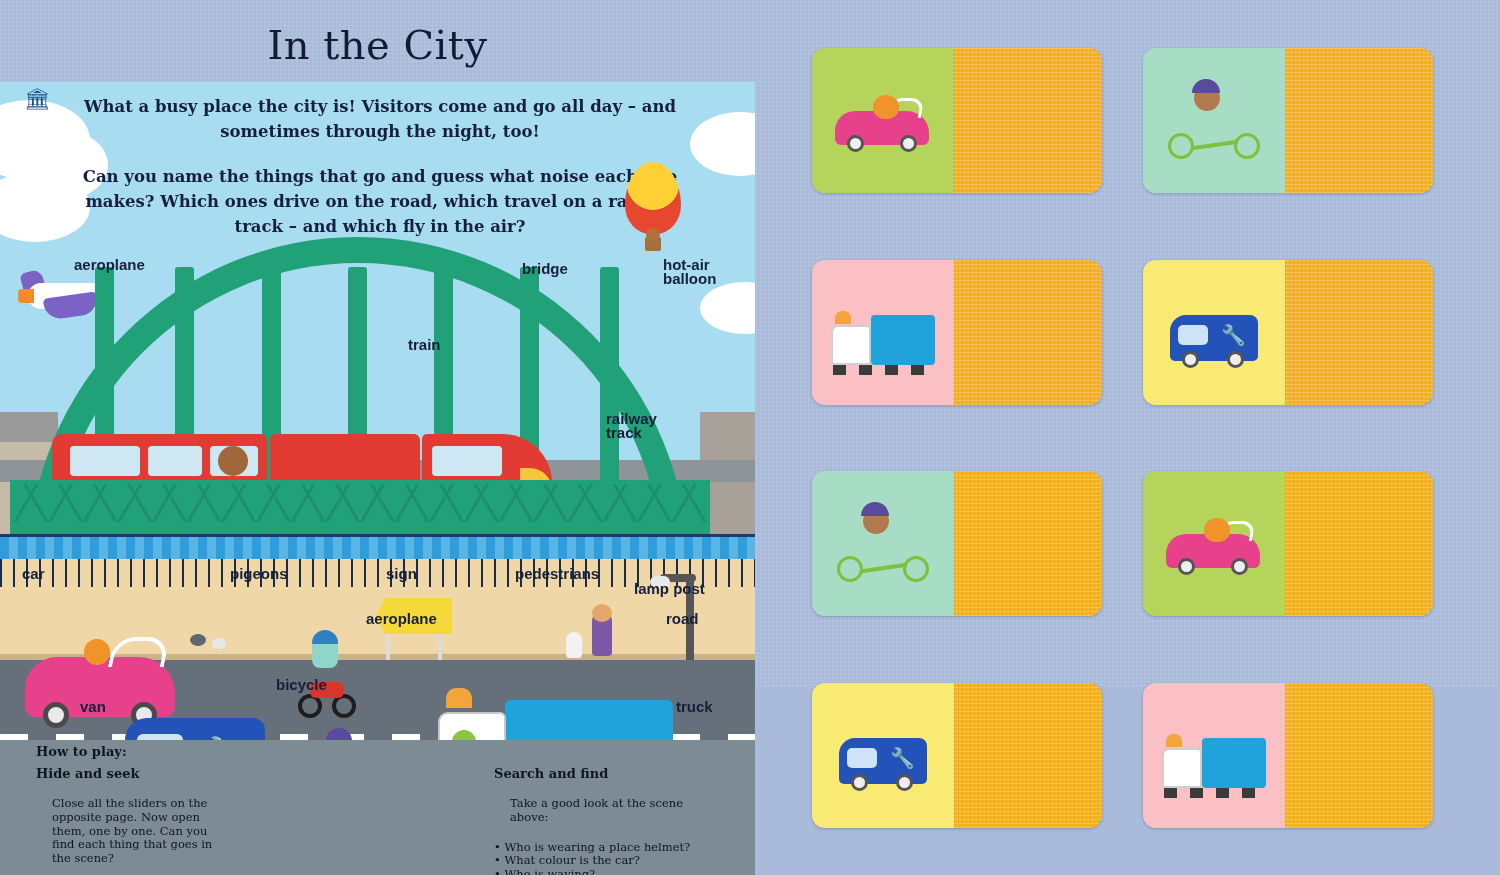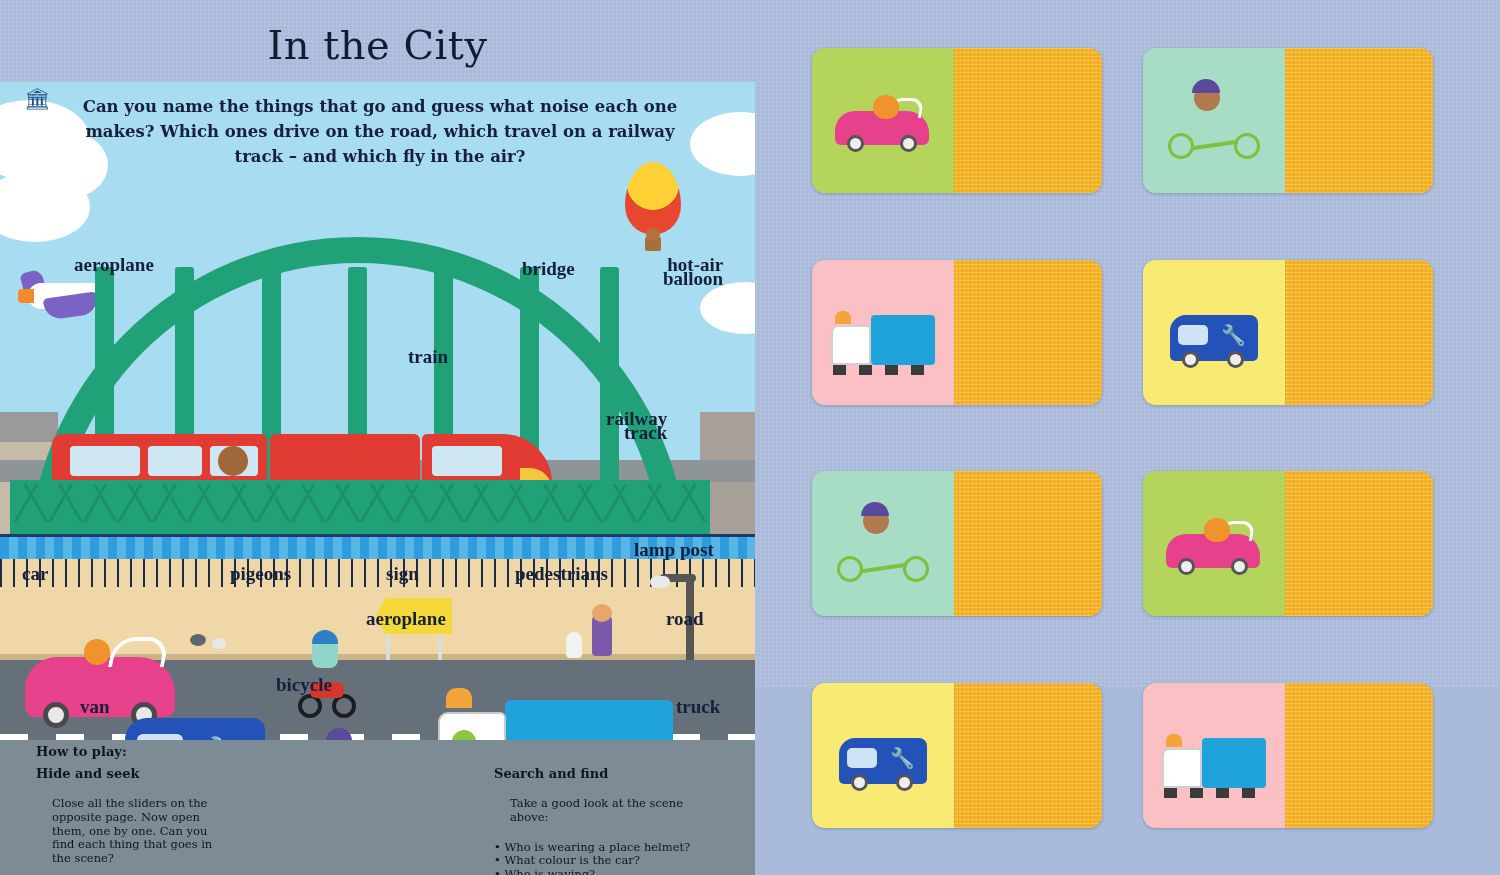--- a/index.html
+++ b/index.html
@@ -30,22 +30,22 @@
   .scene{position:absolute;left:0;top:82px;width:755px;height:658px;overflow:hidden;
          background:#a8dcf0;}
   .sky{position:absolute;left:0;top:0;width:755px;height:460px;background:#a8dcf0;}
   .cloud{position:absolute;background:#fff;border-radius:50%;}
   .intro{position:absolute;left:60px;top:12px;width:640px;text-align:center;
      font-size:16.5px;line-height:25px;color:#16203c;
      font-family:"DejaVu Serif",serif;font-weight:600;}
   .intro p{margin:0 0 20px 0;}
 
   
-  .lbl{position:absolute;font-size:19px;color:#15203a;font-weight:700;
-       font-family:Liberation Serif, serif;line-height:14px;text-align:right;}
+  .lbl{position:absolute;font-size:15px;color:#15203a;font-weight:700;
+       font-family:Liberation Sans, sans-serif;line-height:14px;text-align:left;}
 
   
   .riverwall{position:absolute;left:0;top:378px;width:755px;height:22px;background:#8f9499;}
   .river{position:absolute;left:0;top:455px;width:755px;height:22px;
          background:repeating-linear-gradient(90deg,#2f9ddb 0 9px,#57b6e6 9px 18px);}
   .rail-top{position:absolute;left:0;top:452px;width:755px;height:4px;background:#1b3c6b;}
   .pavement{position:absolute;left:0;top:477px;width:755px;height:100px;background:#f0d7a8;}
   .pav-rail{position:absolute;left:0;top:477px;width:755px;height:28px;
             background:repeating-linear-gradient(90deg,#1d2b45 0 2px,rgba(0,0,0,0) 2px 13px);}
   .kerb{position:absolute;left:0;top:572px;width:755px;height:6px;background:#cbb388;}
@@ -178,20 +178,21 @@
     <div class="scene">
       <div class="sky"></div>
 
       <div class="cloud" style="left:-30px;top:18px;width:120px;height:80px;"></div>
       <div class="cloud" style="left:18px;top:48px;width:90px;height:70px;"></div>
       <div class="cloud" style="left:-20px;top:90px;width:110px;height:70px;"></div>
       <div class="cloud" style="left:690px;top:30px;width:100px;height:64px;"></div>
       <div class="cloud" style="left:700px;top:200px;width:90px;height:52px;"></div>
 
       <div class="intro">
+        <p>What a busy place the city is! Visitors come and go all day – and sometimes through the night, too!</p>
         <p>Can you name the things that go and guess what noise each one makes? Which ones drive on the road, which travel on a railway track – and which fly in the air?</p>
       </div>
 
       <div class="plane">
         <div class="plane-tail"></div>
         <div class="plane-body"></div>
         <div class="plane-wing"></div>
         <div style="position:absolute;left:0;top:22px;width:16px;height:14px;background:#f28b2b;border-radius:4px 0 0 4px;"></div>
       </div>
 
@@ -288,40 +289,40 @@
           <div class="lbl" style="left: 74px; top: 176px;">
             <div>aeroplane</div>
           </div>
           <div class="lbl" style="left: 522px; top: 180px;">
             <div>bridge</div>
           </div>
           <div class="lbl" style="left: 663px; top: 176px;">
             <div>hot-air</div>
             <div>balloon</div>
           </div>
-          <div class="lbl" style="left: 408px; top: 268px;">
+          <div class="lbl" style="left: 408px; top: 256px;">
             <div>train</div>
           </div>
           <div class="lbl" style="left: 606px; top: 330px;">
             <div>railway</div>
             <div>track</div>
           </div>
           <div class="lbl" style="left: 22px; top: 485px;">
             <div>car</div>
           </div>
           <div class="lbl" style="left: 230px; top: 485px;">
             <div>pigeons</div>
           </div>
           <div class="lbl" style="left: 386px; top: 485px;">
             <div>sign</div>
           </div>
           <div class="lbl" style="left: 467px; top: 485px; margin-left: 48px;">
             <div>pedestrians</div>
           </div>
-          <div class="lbl" style="left: 634px; top: 461px;">
+          <div class="lbl" style="left: 634px; top: 500px;">
             <div>lamp post</div>
           </div>
           <div class="lbl" style="left: 366px; top: 530px;">
             <div>aeroplane</div>
           </div>
           <div class="lbl" style="left: 666px; top: 530px;">
             <div>road</div>
           </div>
           <div class="lbl" style="left: 80px; top: 618px;">
             <div>van</div>

